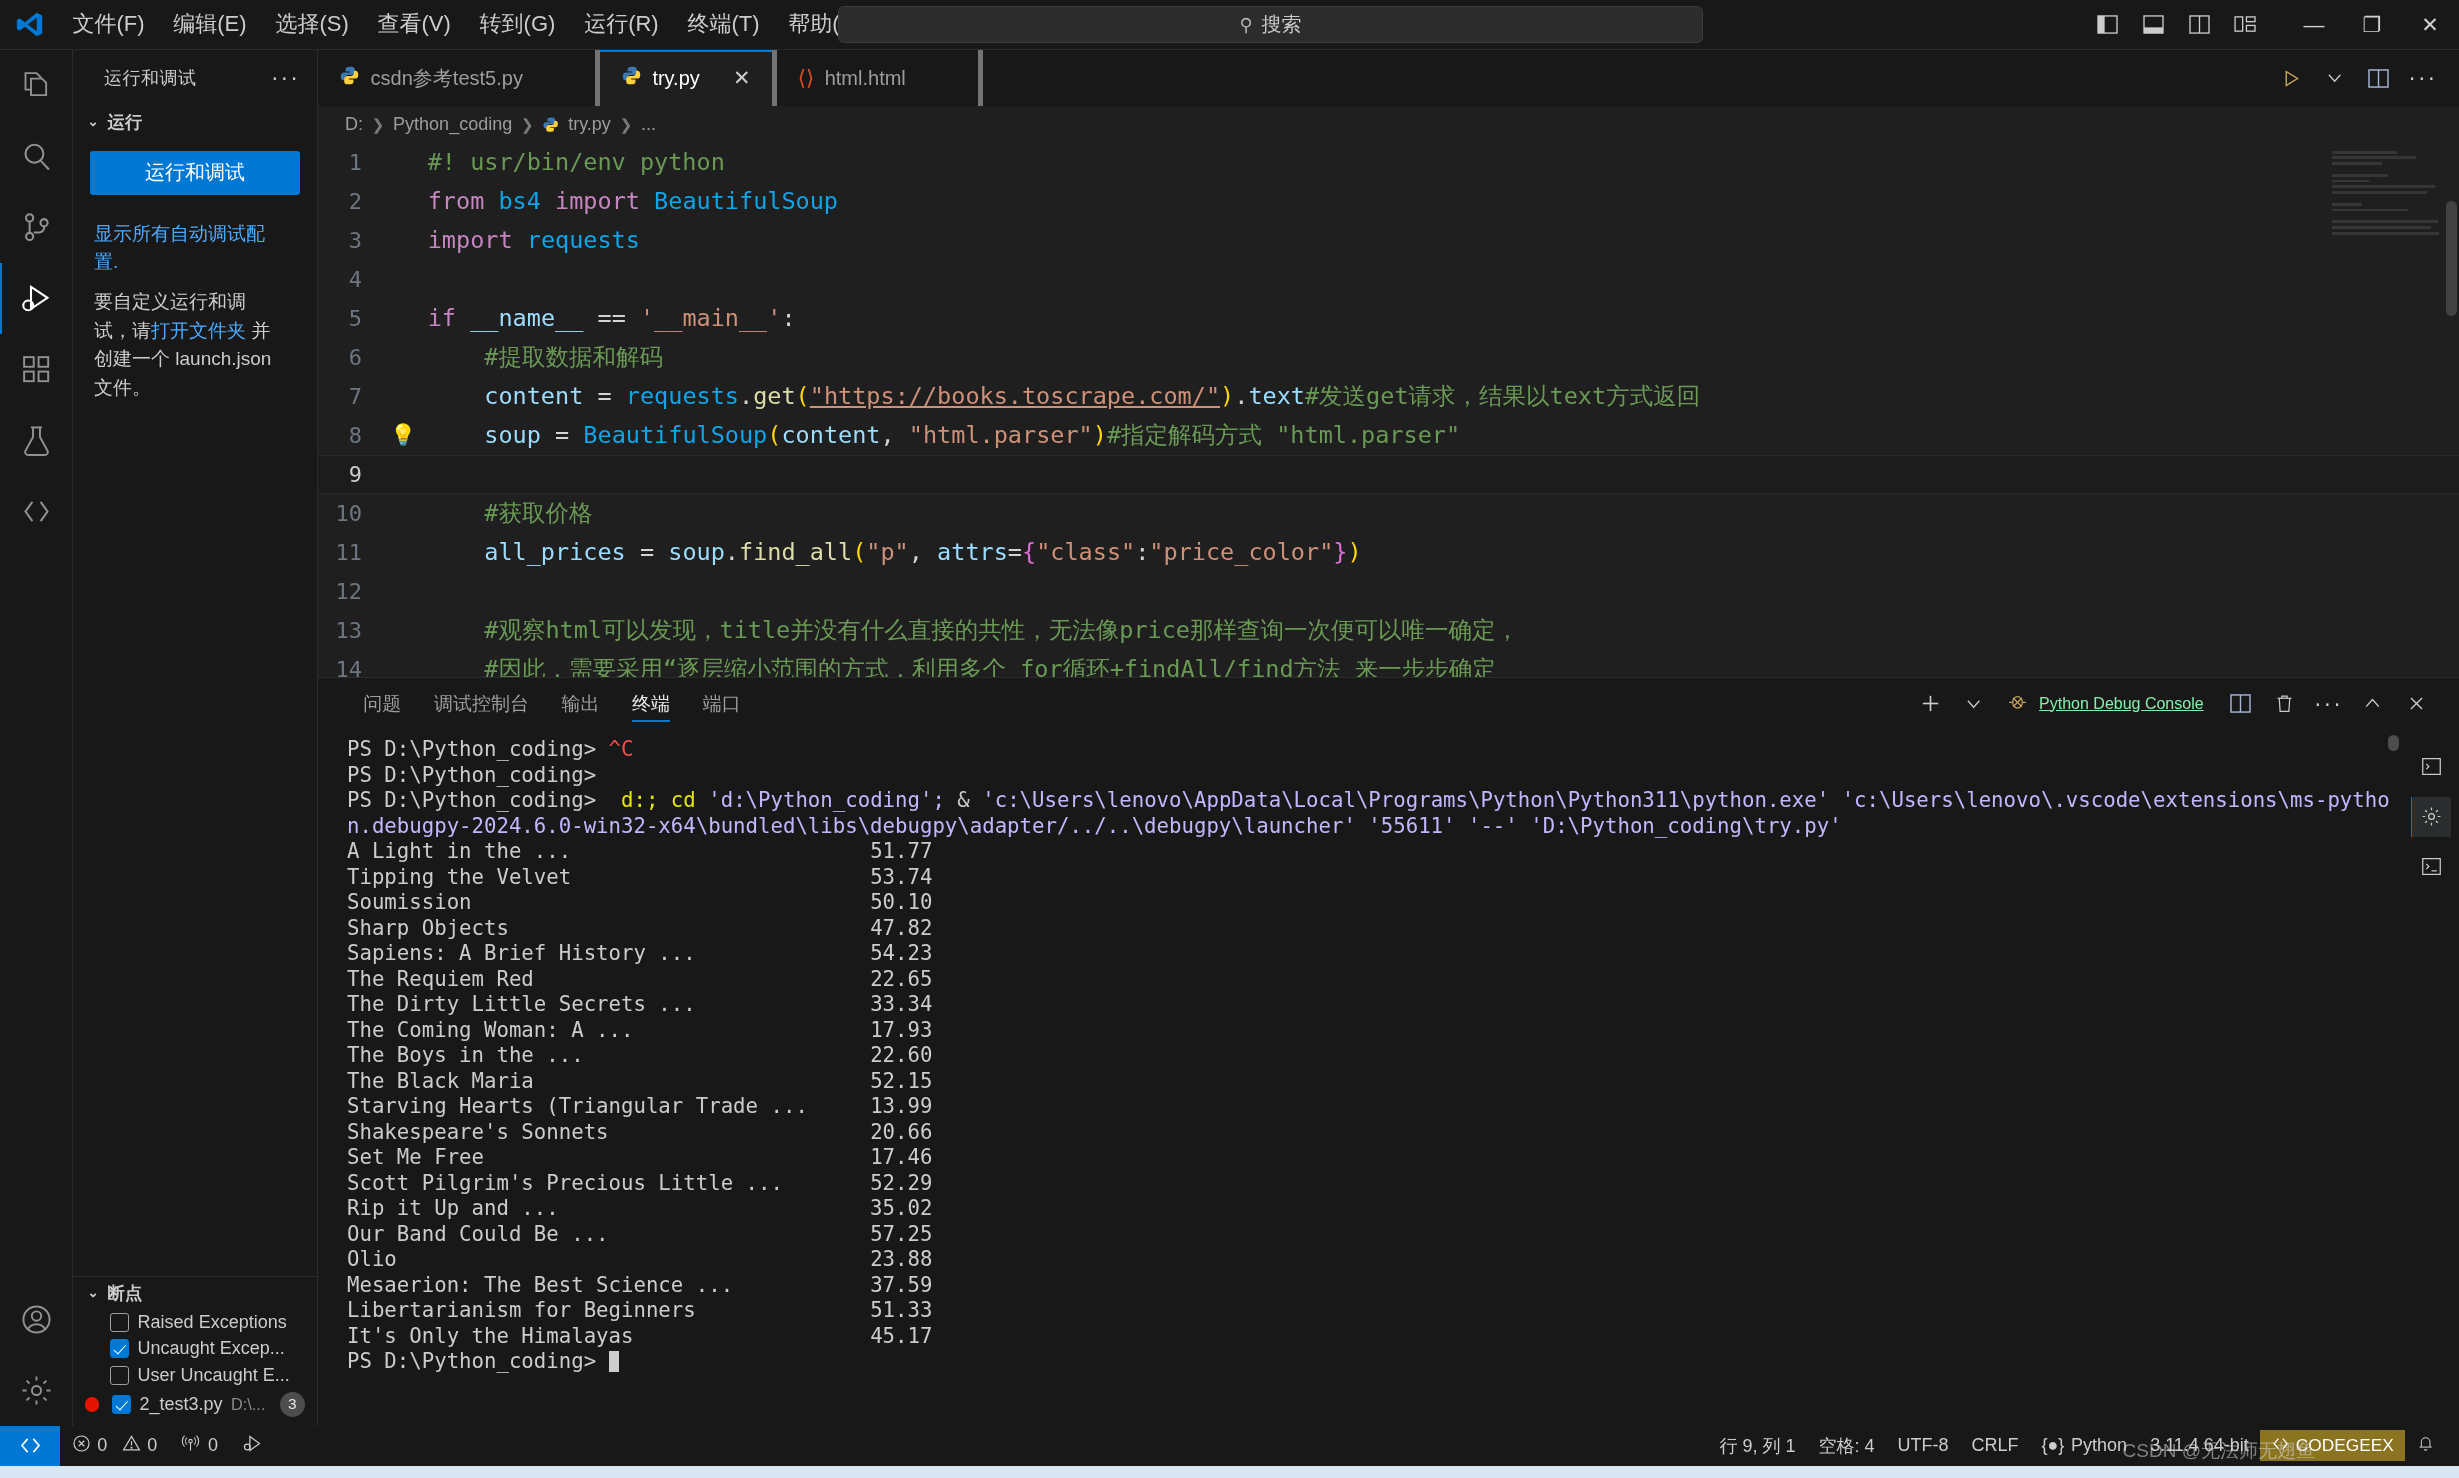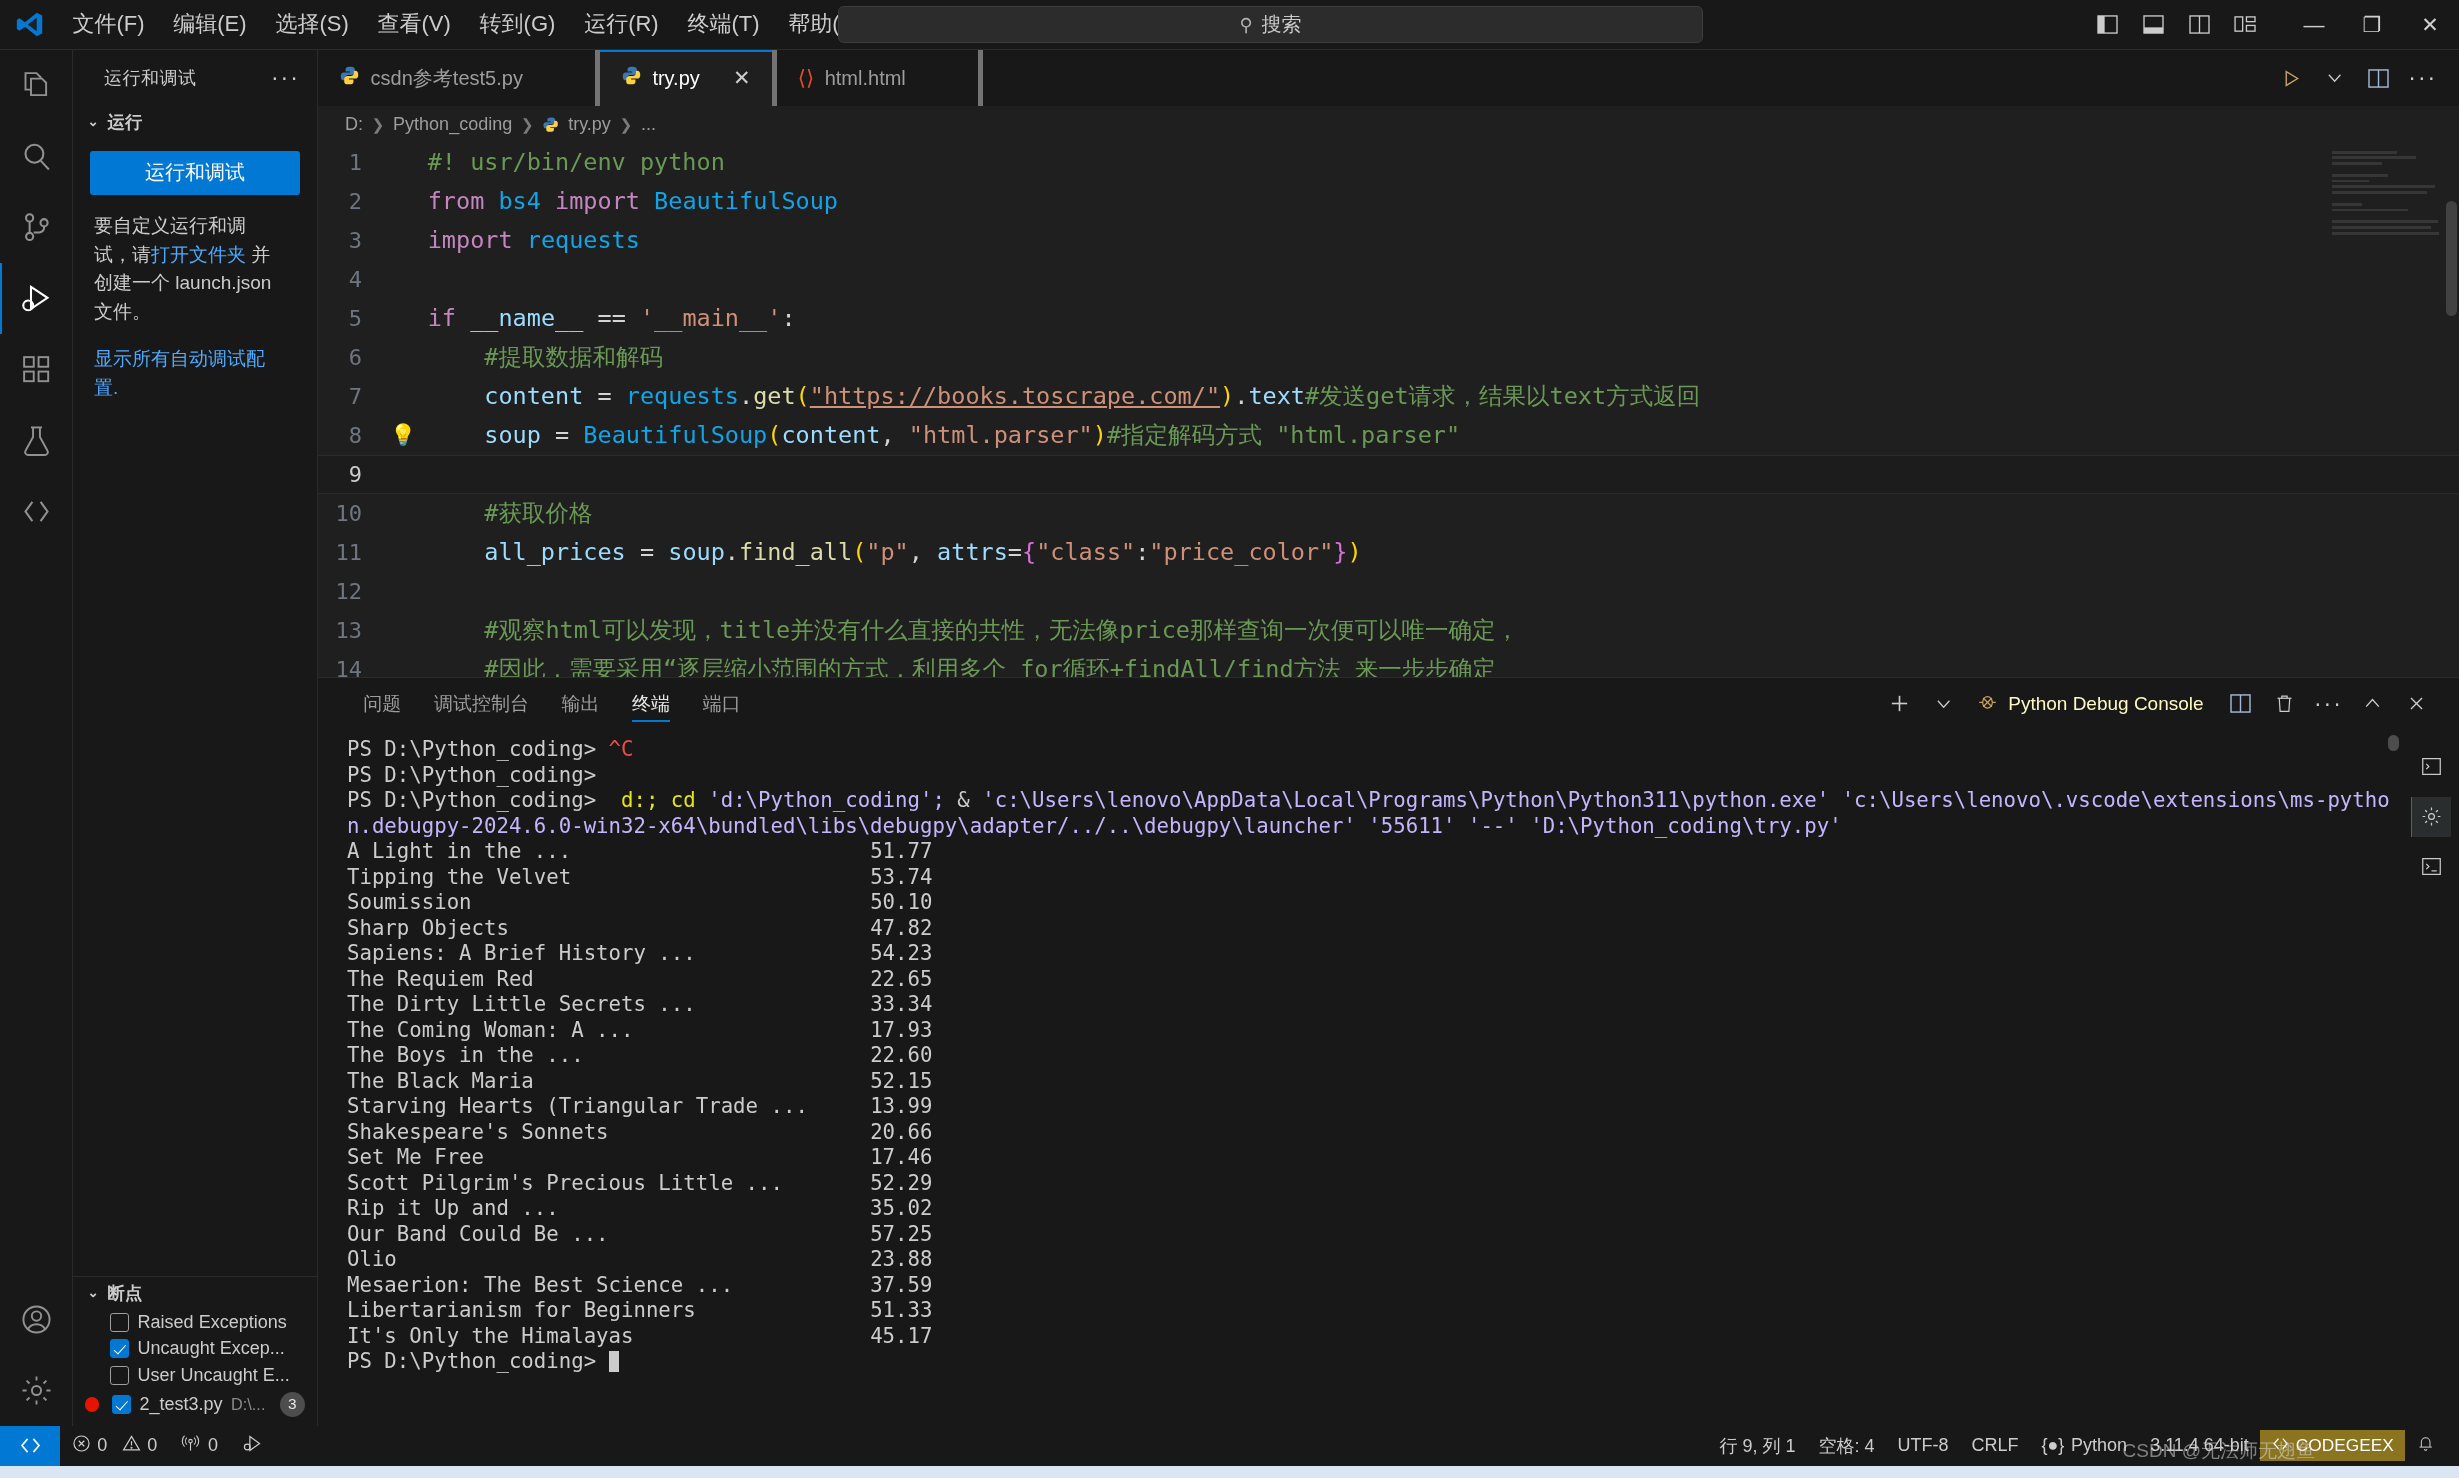--- a/index.html
+++ b/index.html
@@ -169,21 +169,21 @@
   .ptabs { display: flex; align-items: flex-start; padding-left: 29px; gap: 0; }
   .ptab {
     padding: 0 16.3px; height: 52px; display: flex; align-items: center; font-size: 19px;
     color: #9d9d9d; position: relative; cursor: pointer;
   }
   .ptab.active { color: #e7e7e7; }
   .ptab.active::after { content: ""; position: absolute; left: 16.3px; right: 16.3px; bottom: 7.7px; height: 1.9px; background: #0078d4; }
   .panel-fill { flex: 1; }
   .panel-actions { display: flex; align-items: center; gap: 3.8px; padding-right: 23px; }
   .pact { width: 40px; height: 40px; display: flex; align-items: center; justify-content: center; color: #cccccc; font-size: 21px; }
-  .pterm-name { display: flex; align-items: center; gap: 10.6px; font-size: 19px; color: #fef9c3; padding: 0 13.4px 0 9.6px; }
+  .pterm-name { display: flex; align-items: center; gap: 10.6px; font-size: 16px; color: #86efac; padding: 0 13.4px 0 9.6px; text-decoration: underline; }
 
   .term-body { flex: 1; display: flex; min-height: 0; position: relative; overflow: hidden; }
   .term-text {
     flex: 1; padding: 7.7px 0 0 29px; font-family: "DejaVu Sans Mono", monospace;
     font-size: 20.7px; line-height: 25.5px; color: #cccccc; white-space: pre-wrap; word-break: break-all;
     overflow: hidden;
   }
   .tline { white-space: pre; }
   .tline.wrap { white-space: pre-wrap; word-break: break-all; }
   .p-green { color: #cccccc; }
@@ -358,29 +358,29 @@
         <span class="sb-title">运行和调试</span>
         <span class="sb-dots">···</span>
       </div>
       <div class="sb-section-head">
         <span class="chev">⌄</span>
         <span>运行</span>
       </div>
       <div class="run-btn-wrap">
         <button class="run-btn">运行和调试</button>
       </div>
+      <div class="sb-text" style="padding-top:19px;">
+        <span class="sb-link">显示所有自动调试配</span><br>
+        <span class="sb-link">置.</span>
+      </div>
       <div class="sb-text">
         <span>要自定义运行和调</span><br>
         <span>试，请</span><span class="sb-link">打开文件夹</span><span> 并</span><br>
         <span>创建一个 launch.json</span><br>
         <span>文件。</span>
-      </div>
-      <div class="sb-text" style="padding-top:19px;">
-        <span class="sb-link">显示所有自动调试配</span><br>
-        <span class="sb-link">置.</span>
       </div>
       <div class="sb-filler"></div>
       <div class="bp-section">
         <div class="sb-section-head">
           <span class="chev">⌄</span>
           <span>断点</span>
         </div>
         <div class="bp-row">
           <span class="cbox"></span>
           <span>Raised Exceptions</span>

